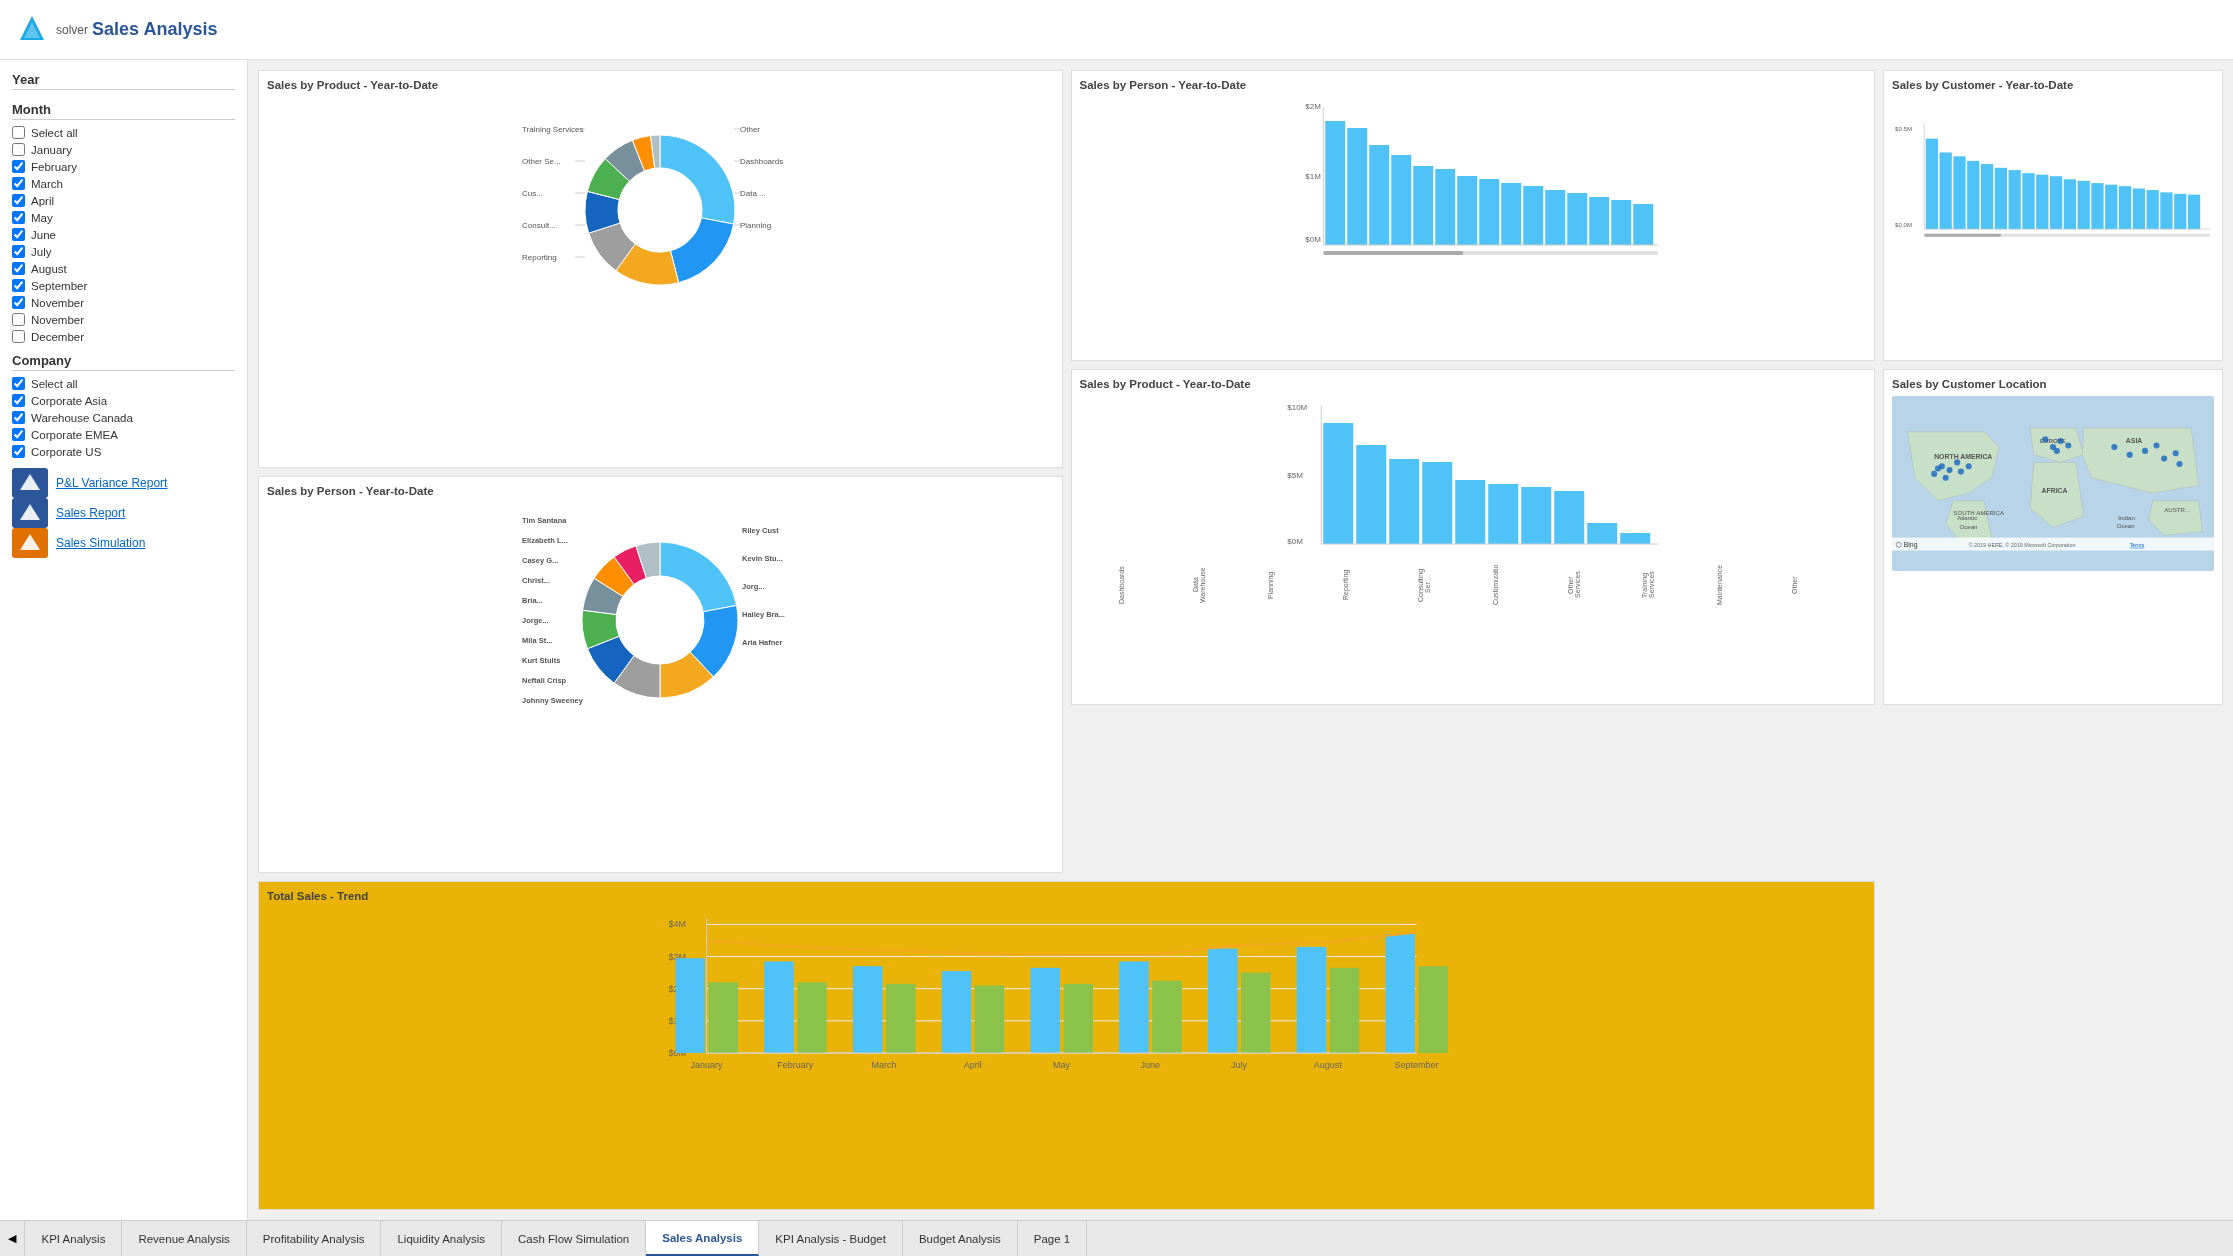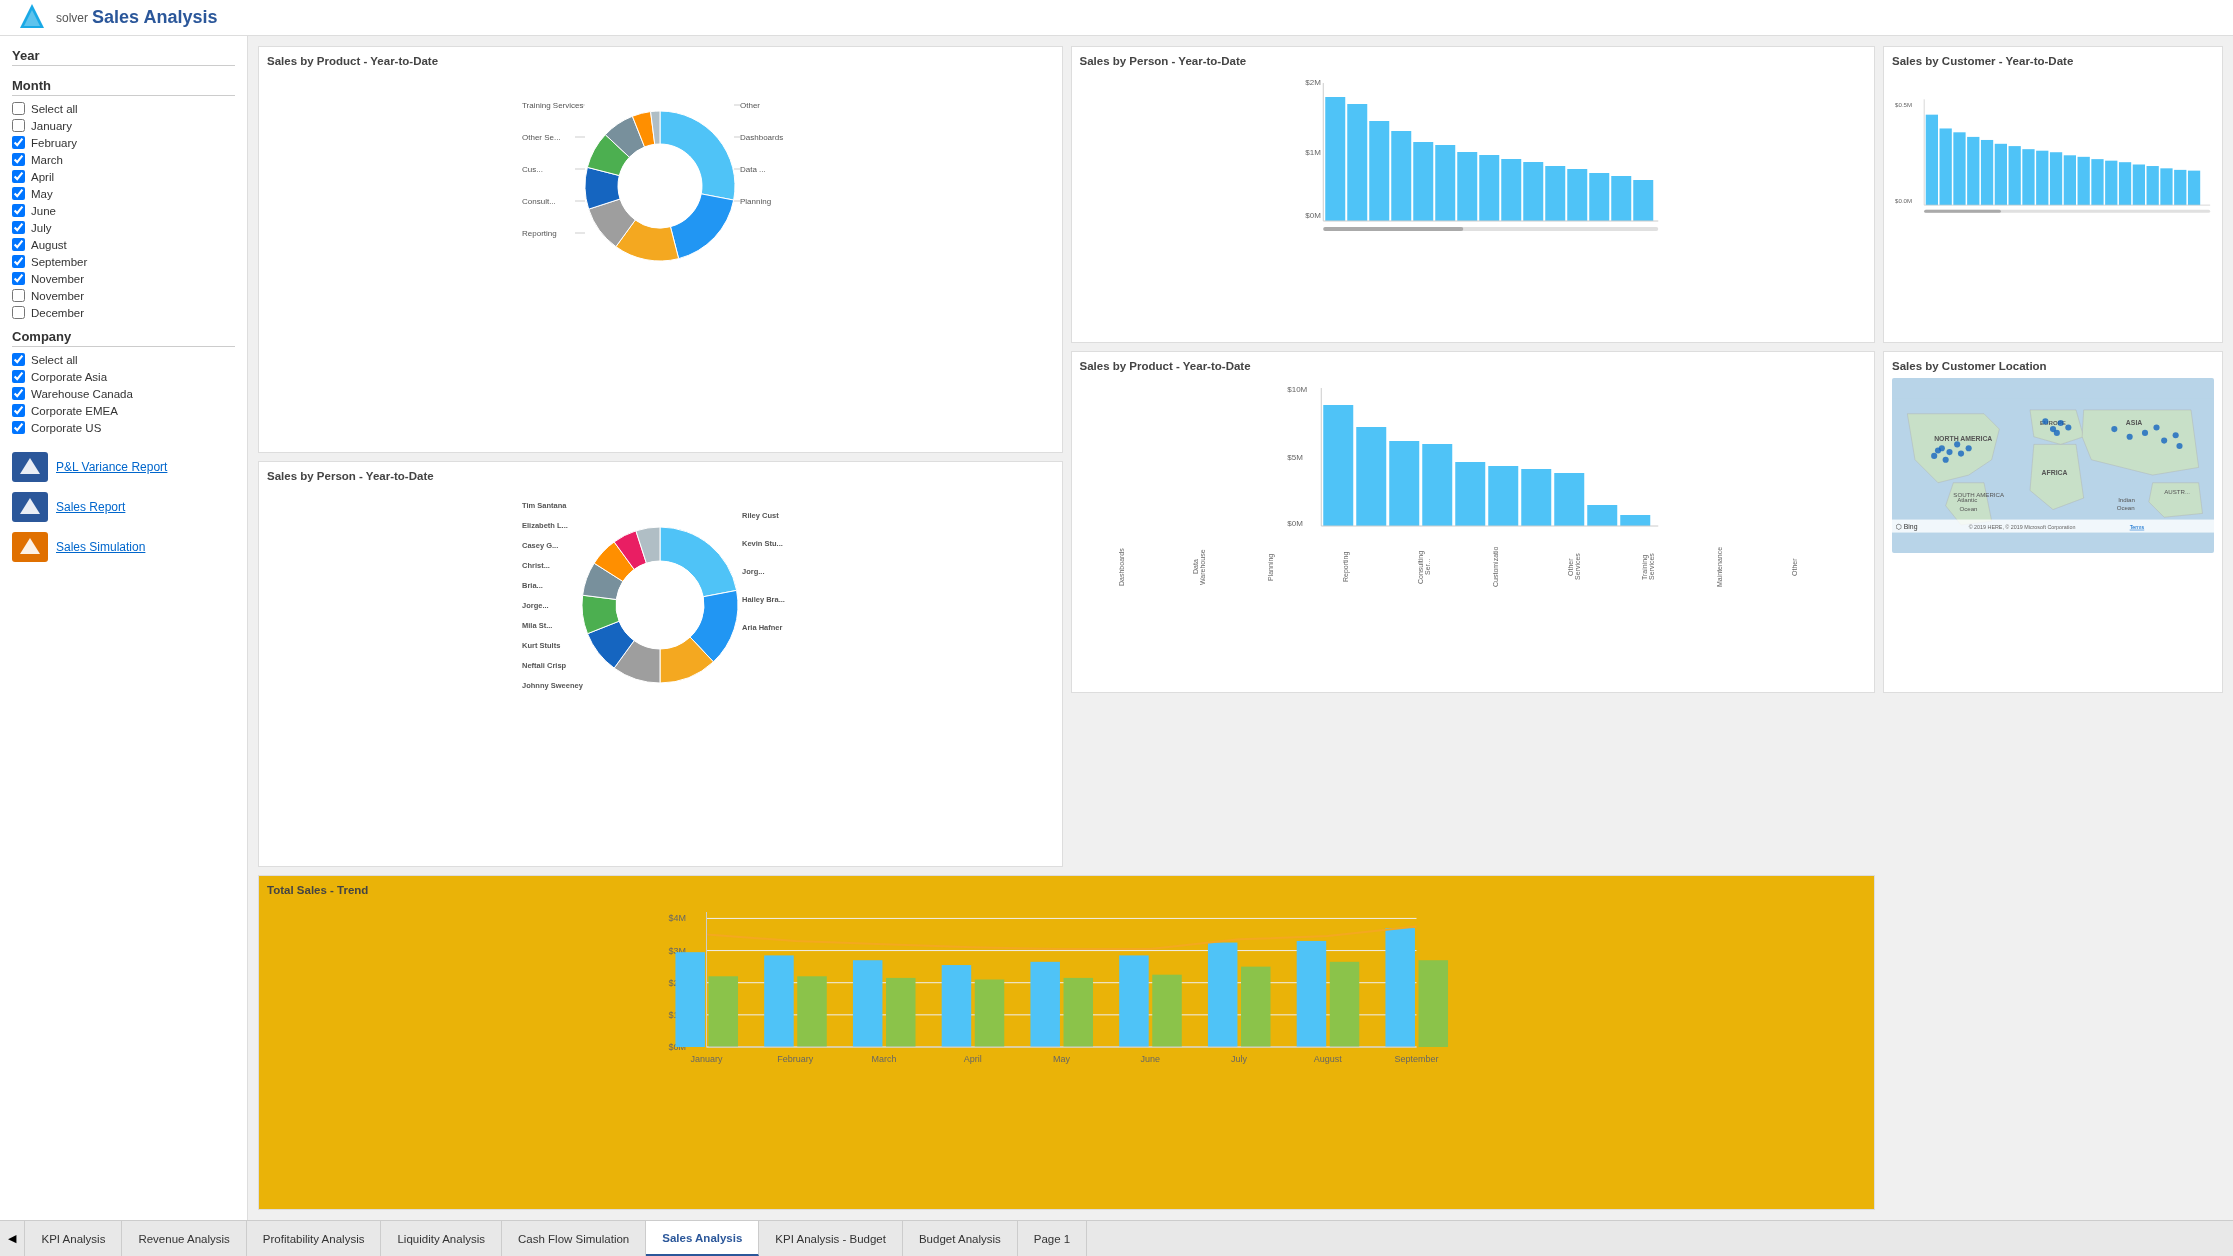--- a/index.html
+++ b/index.html
@@ -1,35 +1,35 @@
 <!DOCTYPE html>
 <html><head>
   <meta charset="utf-8">
   <style>
     * { box-sizing: border-box; margin: 0; padding: 0; }
     body { font-family: 'Segoe UI', Arial, sans-serif; font-size: 11px; background: #f0f0f0; overflow: hidden; }
 
     .app-container { display: flex; flex-direction: column; height: 100vh; width: 100%; }
 
     
-    .header { display: flex; align-items: center; padding: 8px 16px; background: #fff; border-bottom: 1px solid #ddd; height: 36px; }
+    .header { display: flex; align-items: center; padding: 8px 16px; background: #fff; border-bottom: 1px solid #ddd; height: 60px; }
     .header-logo { width: 32px; height: 32px; margin-right: 8px; }
     .header-title { font-size: 18px; font-weight: 600; color: #2b579a; }
 
     
     .main-content { display: flex; flex: 1; overflow: hidden; }
 
     
     .sidebar { width: 248px; min-width: 248px; background: #fff; border-right: 1px solid #ddd; padding: 12px; overflow-y: auto; display: flex; flex-direction: column; gap: 8px; }
     .sidebar-section-title { font-size: 13px; font-weight: 600; color: #333; border-bottom: 1px solid #ccc; padding-bottom: 2px; margin-bottom: 4px; }
     .sidebar-item { display: flex; align-items: center; gap: 6px; padding: 2px 0; cursor: pointer; }
     .sidebar-item input[type="radio"], .sidebar-item input[type="checkbox"] { margin: 0; cursor: pointer; }
     .sidebar-item label { cursor: pointer; font-size: 11.5px; color: #333; }
 
-    .sidebar-links { margin-top: 8px; display: flex; flex-direction: column; gap: 10px; }
+    .sidebar-links { display: flex; flex-direction: column; }
     .sidebar-link-item { display: flex; align-items: center; gap: 8px; cursor: pointer; }
     .sidebar-link-icon { width: 36px; height: 30px; background: #2b579a; border-radius: 3px; display: flex; align-items: center; justify-content: center; }
     .sidebar-link-text { color: #0066cc; font-size: 12px; text-decoration: underline; }
     .sidebar-link-icon-orange { background: #e07000; }
 
     
     .dashboard { flex: 1; overflow-y: auto; padding: 10px; display: grid; grid-template-columns: 1fr 1fr 340px; grid-template-rows: auto auto auto; gap: 8px; background: #f0f0f0; }
 
     .chart-card { background: #fff; border: 1px solid #ddd; padding: 8px; position: relative; }
     .chart-title { font-size: 11.5px; font-weight: 600; color: #444; margin-bottom: 6px; }

